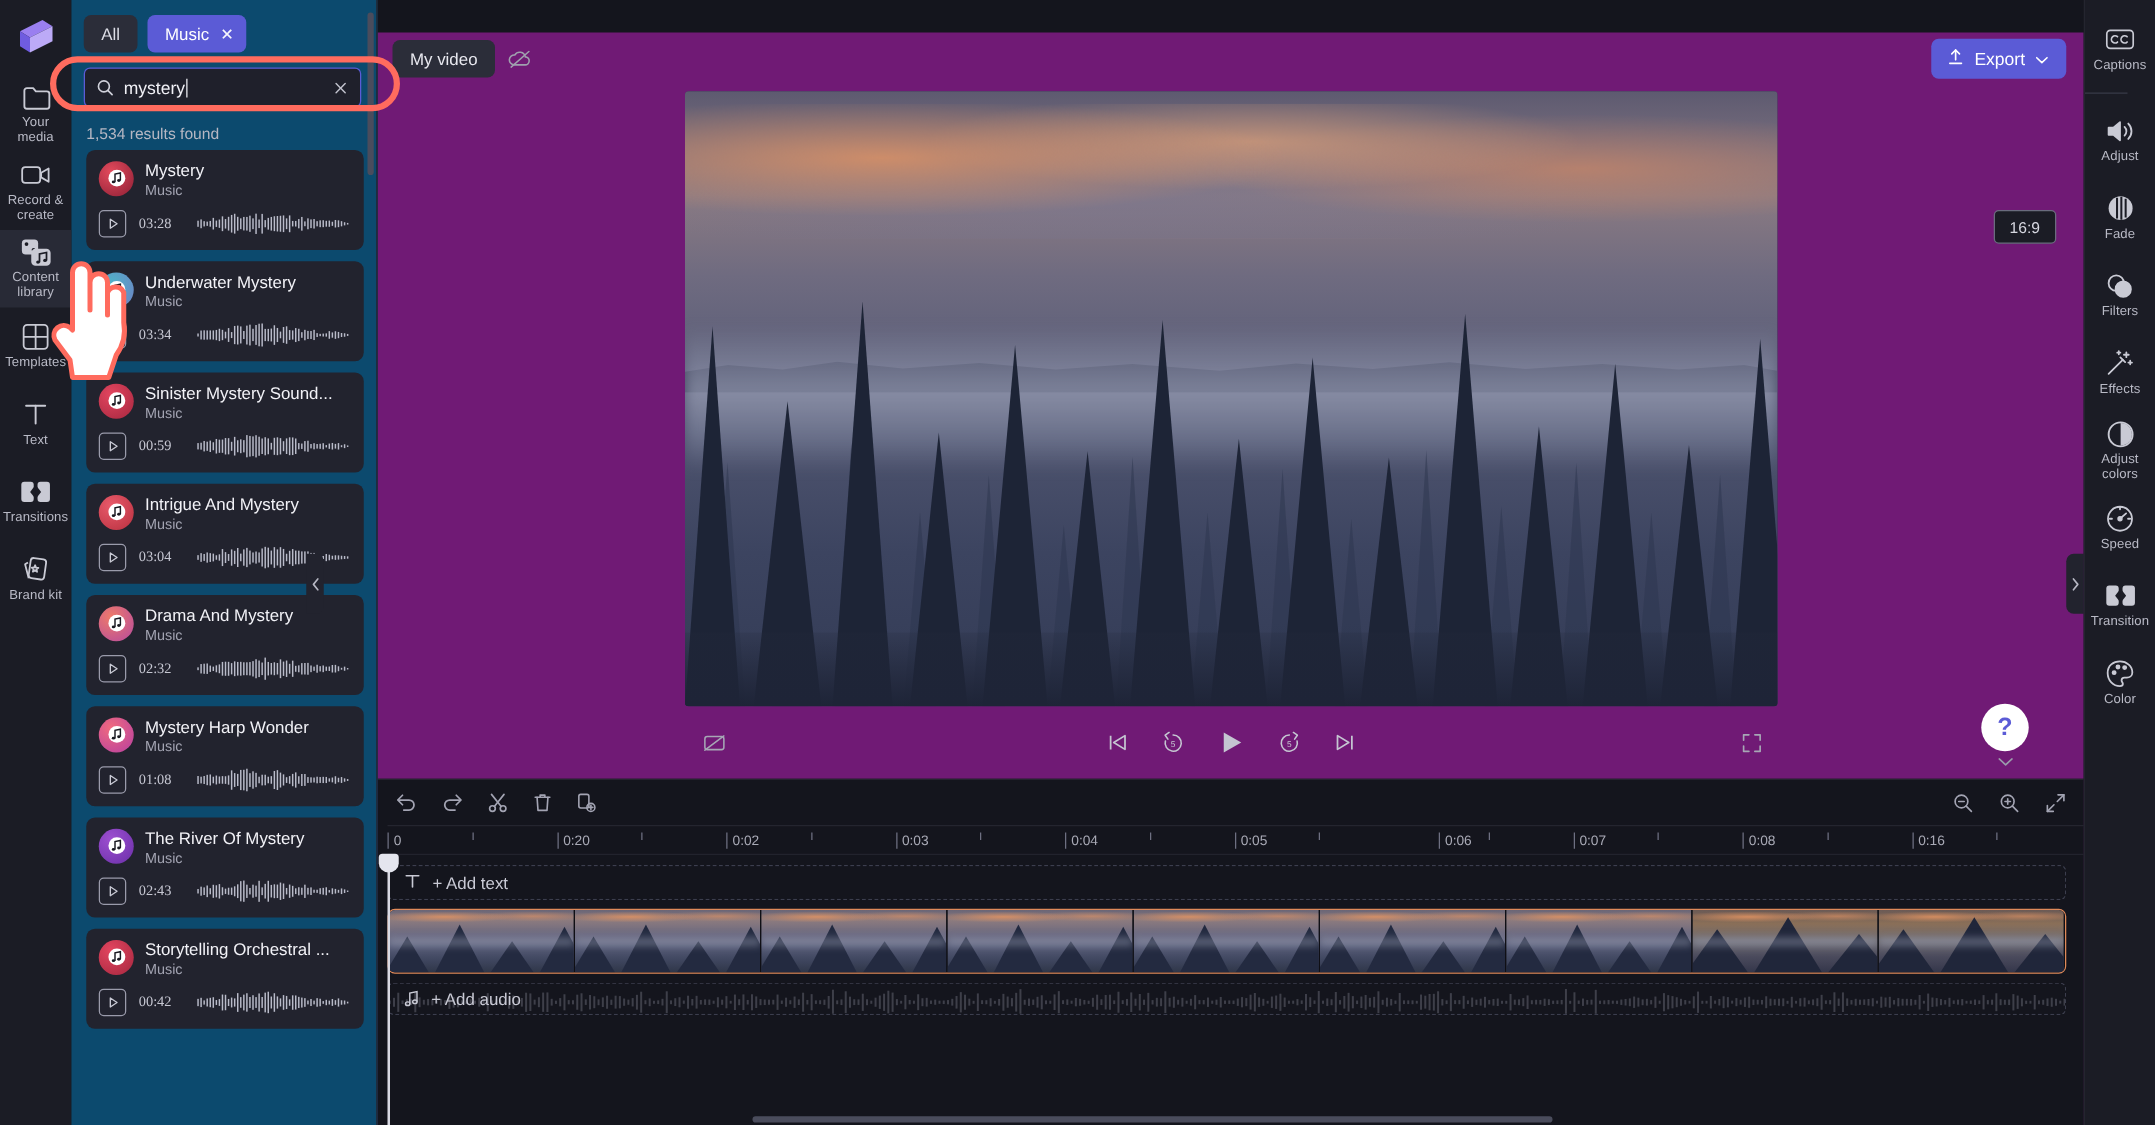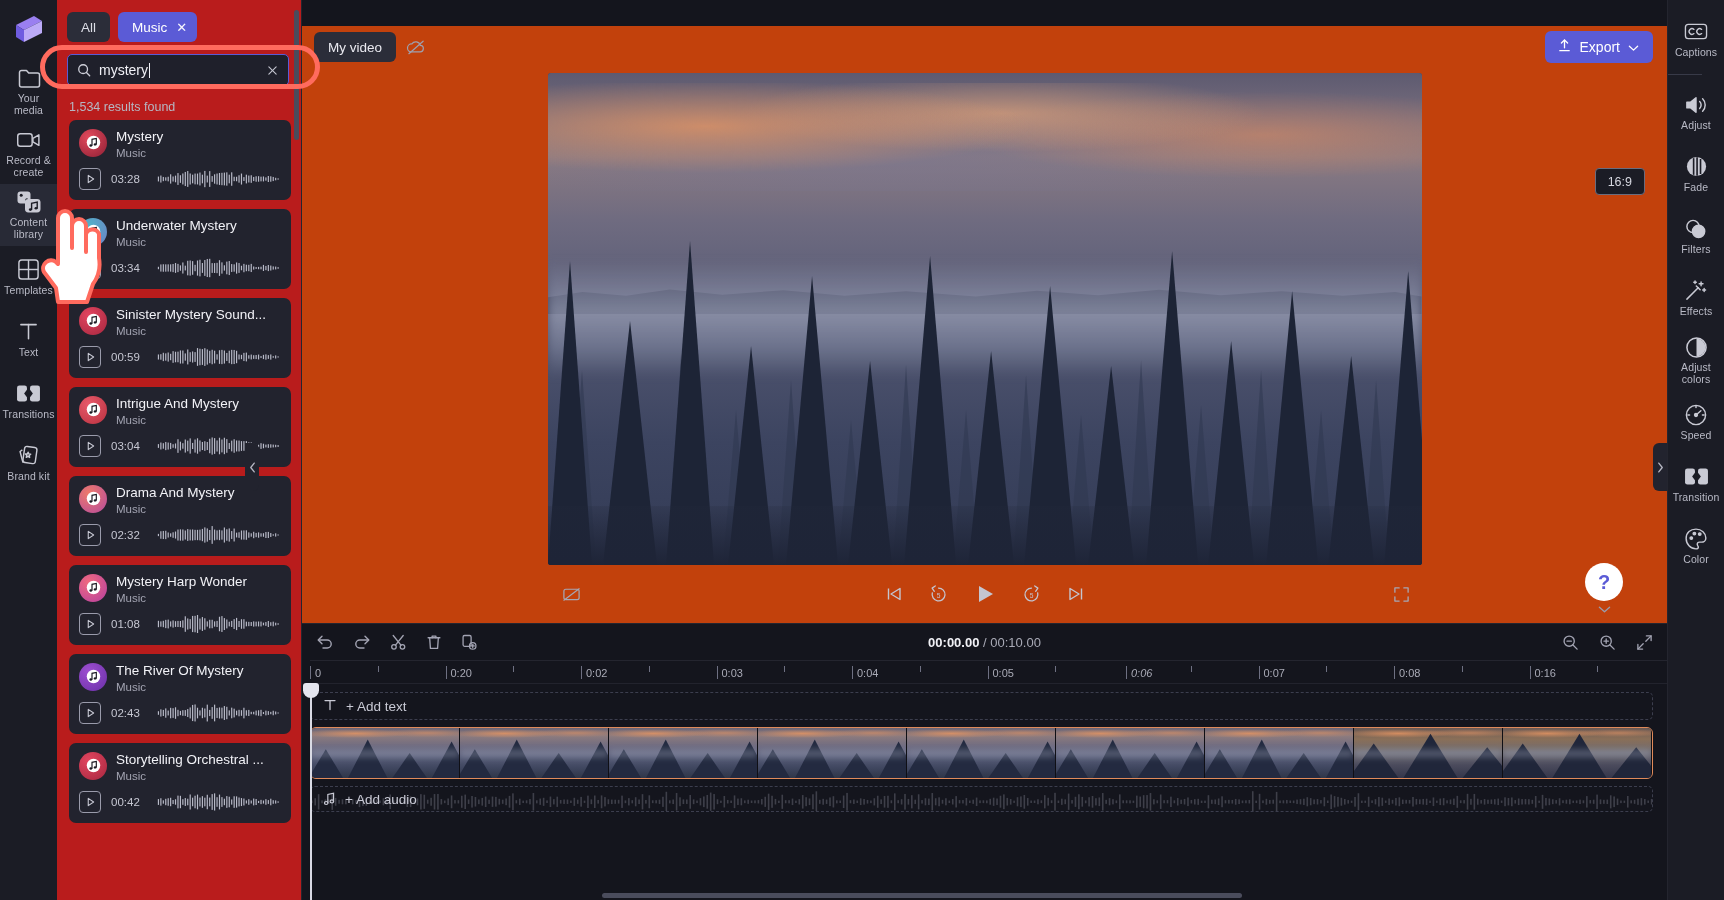--- a/index.html
+++ b/index.html
@@ -23,21 +23,21 @@
     width:57px; min-height:62px; display:flex; flex-direction:column;
     align-items:center; justify-content:center; gap:3px; cursor:pointer;
     padding:6px 2px;
   }
   .rail-item.active { background:#282a36; }
   .rail-icon { width:26px; height:24px; display:flex; align-items:center; justify-content:center; color:#c9cad4; }
   .rail-label { font-size:10.5px; line-height:11.5px; color:#b9bac6; text-align:center; letter-spacing:.1px; }
 
   
   .lib-panel {
-    width:245px; flex:0 0 245px; height:900px; background:#b91c1c;
+    width:245px; flex:0 0 245px; height:900px; background:#0c4a6e;
     position:relative; display:flex; flex-direction:column;
     border-right:1px solid #24252f;
   }
   .lib-filters { display:flex; gap:8px; padding:12px 12px 8px 10px; align-items:center; }
   .chip {
     height:30px; padding:0 14px; border-radius:6px; background:#2b2d39;
     display:flex; align-items:center; font-size:13.5px; color:#dcdde6; cursor:pointer;
   }
   .chip.sel { background:#5b5bd6; color:#fff; gap:9px; padding-right:10px; }
   .chip .x { font-size:13px; opacity:.95; }
@@ -63,37 +63,37 @@
   .tc-art { width:28px; height:28px; border-radius:50%; flex:0 0 28px; display:flex; align-items:center; justify-content:center; position:relative; }
   .tc-art .note { color:#fff; font-size:14px; line-height:1; }
   .tc-meta { flex:1; min-width:0; }
   .tc-title { font-size:13.5px; color:#f2f2f7; white-space:nowrap; overflow:hidden; text-overflow:ellipsis; line-height:16px; }
   .tc-sub { font-size:11.5px; color:#a3a4b2; margin-top:2px; }
   .tc-bot { display:flex; align-items:center; gap:10px; margin-top:9px; }
   .tc-play {
     width:22px; height:22px; border:1.2px solid #9a9bab; border-radius:4px;
     display:flex; align-items:center; justify-content:center; flex:0 0 22px;
   }
-  .tc-dur { font-size:11.5px; color:#c6c7d2; width:36px; }
+  .tc-dur { font-size:11.5px; color:#c6c7d2; width:36px;font-family:Liberation Serif, serif; }
   .tc-wave { flex:1; height:22px; display:flex; align-items:center; overflow:hidden; }
 
   .lib-scroll {
     position:absolute; right:2px; top:10px; width:5px; height:130px;
     background:#4a4c5c; border-radius:3px;
   }
 
   
   .panel-collapse {
     position:absolute; left:245px; top:443px; width:14px; height:48px;
     background:#22232e; border-radius:0 6px 6px 0; display:flex;
     align-items:center; justify-content:center; color:#b6b7c3; font-size:11px; z-index:6; cursor:pointer;
   }
 
   
-  .center { flex:1; display:flex; flex-direction:column; min-width:0; background:#c2410c;margin-top:26px; }
+  .center { flex:1; display:flex; flex-direction:column; min-width:0; background:#701a75;margin-top:26px; }
 
   .top-bar { height:46px; display:flex; align-items:center; padding:0 14px 0 12px; gap:10px; }
   .vid-tab {
     height:30px; padding:0 14px; border-radius:6px; background:#2b2d39;
     display:flex; align-items:center; font-size:13.5px; color:#e9e9f0; cursor:pointer;
   }
   .cloud-off { color:#9fa0ae; display:flex; align-items:center; cursor:pointer; }
   .top-spacer { flex:1; }
   .export-btn {
     height:32px; padding:0 14px 0 12px; border-radius:6px; background:#5b5bd6;
@@ -1139,25 +1139,20 @@
           </span>
           <span class="t">
             <svg width="17" height="17" viewBox="0 0 18 18" fill="none" stroke="currentColor" stroke-width="1.35" stroke-linecap="round" stroke-linejoin="round">
               <rect x="2.2" y="1.6" width="8.5" height="11.5" rx="1.6"></rect>
               <circle cx="12.4" cy="12.6" r="3.4"></circle>
                 <line x1="12.4" y1="10.9" x2="12.4" y2="14.3"></line>
                 <line x1="10.7" y1="12.6" x2="14.1" y2="12.6"></line>
             </svg>
           </span>
         </div>
-        <div class="tl-time">
-          <span class="cur">00:00.00</span>
-          <span class="tot">/</span>
-          <span class="tot">00:10.00</span>
-        </div>
         <div class="tl-right">
           <span class="t">
             <svg width="17" height="17" viewBox="0 0 18 18" fill="none" stroke="currentColor" stroke-width="1.4" stroke-linecap="round">
               <circle cx="7.6" cy="7.6" r="5.4"></circle>
                 <line x1="11.6" y1="11.6" x2="16" y2="16"></line>
                 <line x1="5.3" y1="7.6" x2="9.9" y2="7.6"></line>
             </svg>
           </span>
           <span class="t">
             <svg width="17" height="17" viewBox="0 0 18 18" fill="none" stroke="currentColor" stroke-width="1.4" stroke-linecap="round">
@@ -1184,21 +1179,21 @@
           <div class="tick" style="left: 135.5px;">0:20</div>
           <div class="tick minor" style="left: 203.25px;"></div>
           <div class="tick" style="left: 271px;">0:02</div>
           <div class="tick minor" style="left: 338.75px;"></div>
           <div class="tick" style="left: 406.5px;">0:03</div>
           <div class="tick minor" style="left: 474.25px;"></div>
           <div class="tick" style="left: 542px;">0:04</div>
           <div class="tick minor" style="left: 609.75px;"></div>
           <div class="tick" style="left: 677.5px;">0:05</div>
           <div class="tick minor" style="left: 745.25px;"></div>
-          <div class="tick" style="left: 816px; font-style: italic;">0:06</div>
+          <div class="tick" style="left: 841px;">0:06</div>
           <div class="tick minor" style="left: 880.75px;"></div>
           <div class="tick" style="left: 948.5px;">0:07</div>
           <div class="tick minor" style="left: 1016.25px;"></div>
           <div class="tick" style="left: 1084px;">0:08</div>
           <div class="tick minor" style="left: 1151.75px;"></div>
           <div class="tick" style="left: 1219.5px;">0:16</div>
           <div class="tick minor" style="left: 1287.25px;"></div>
         </div>
 
       <div class="tracks">

